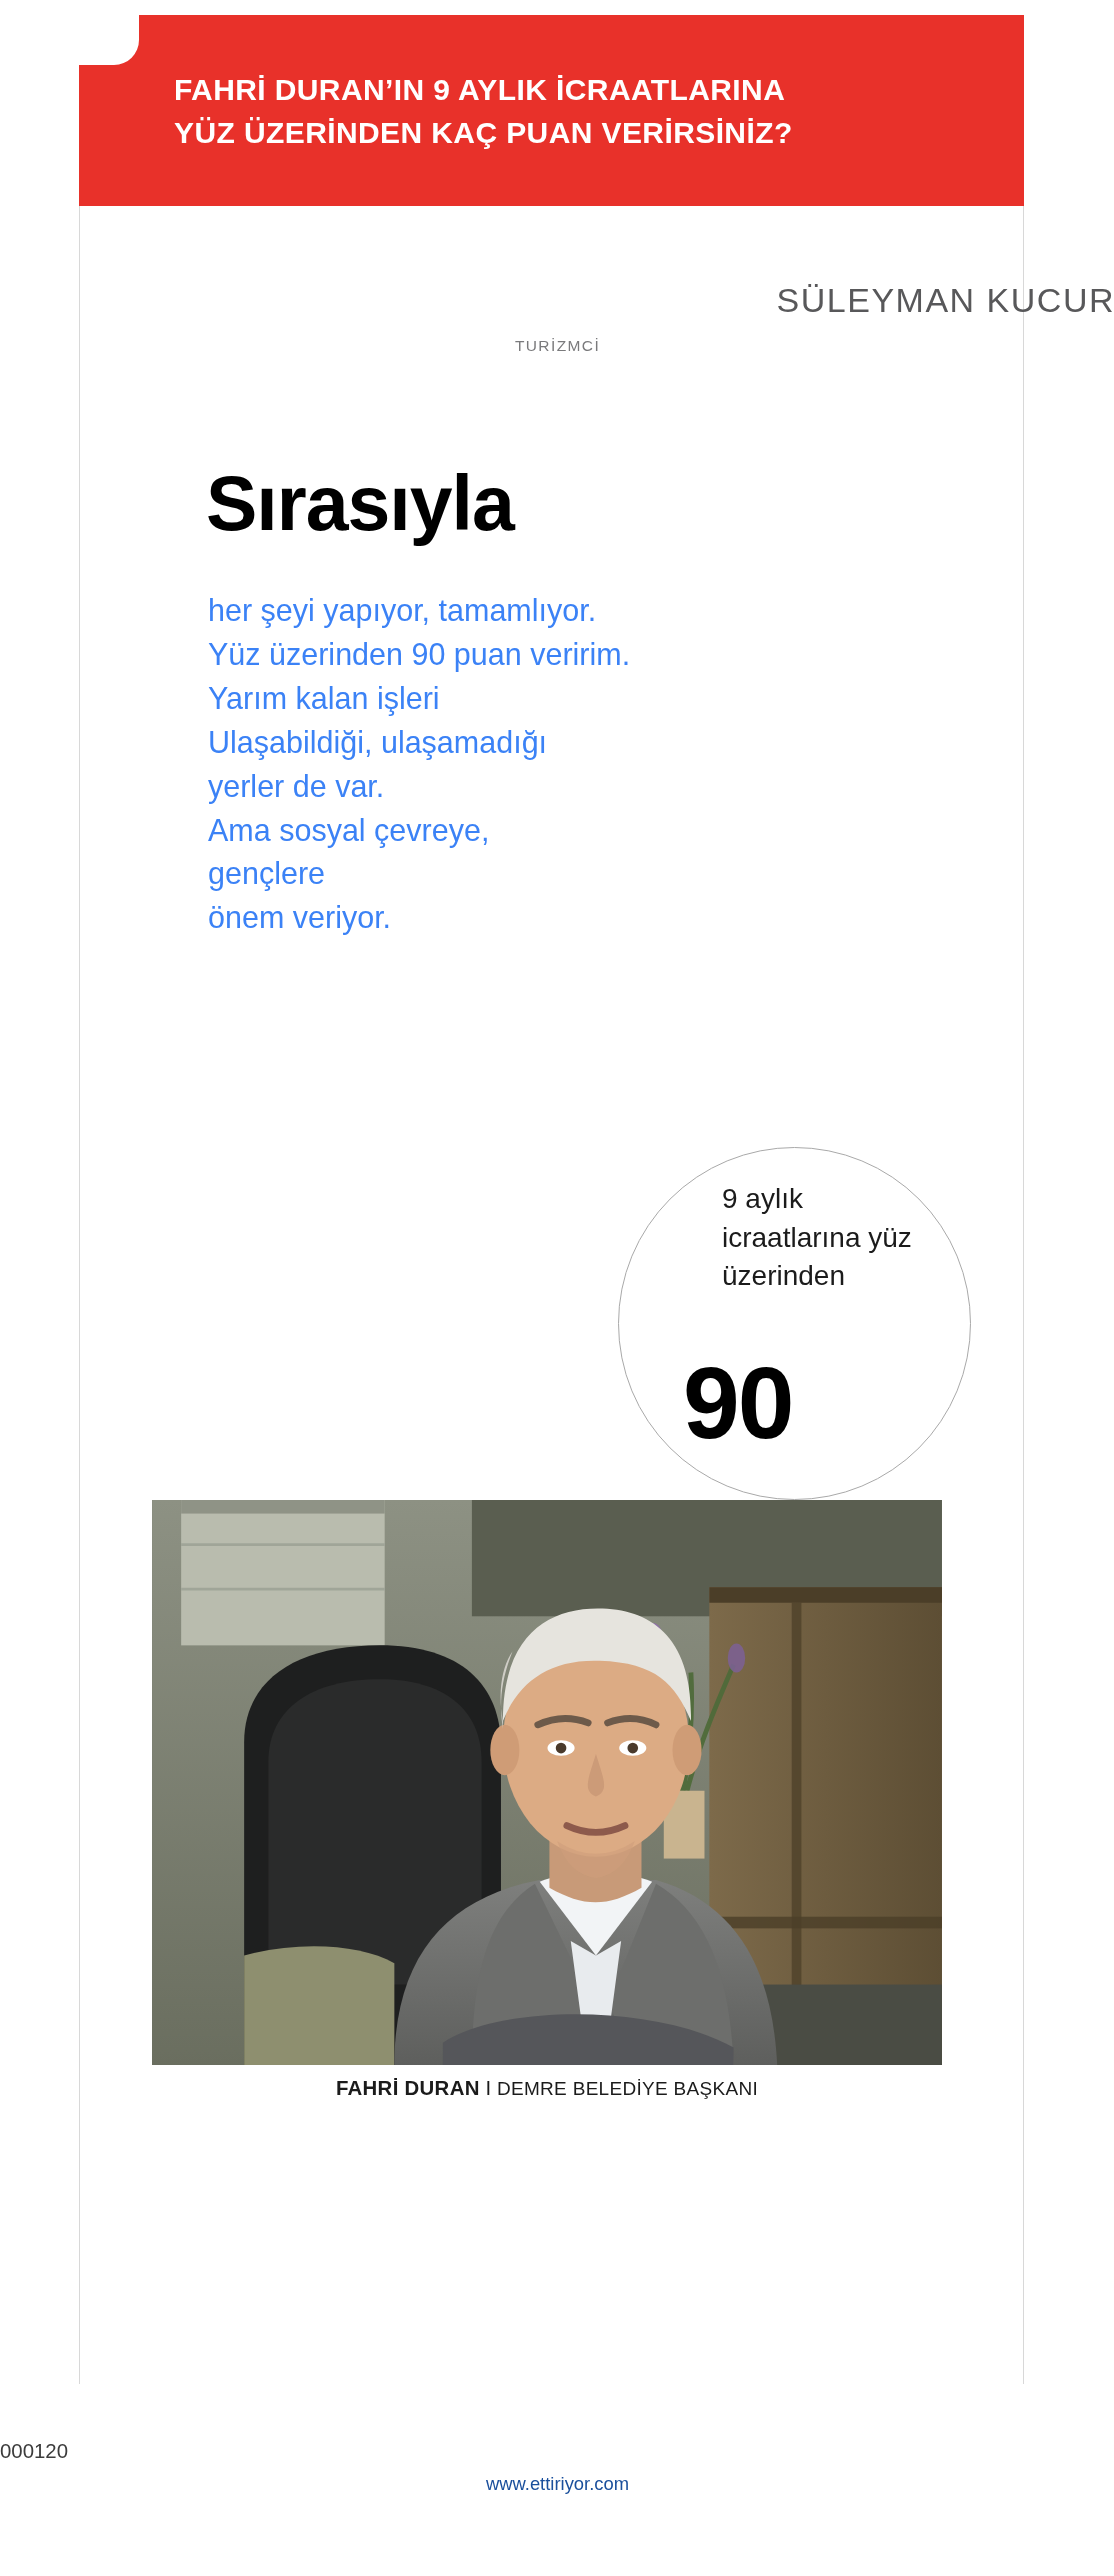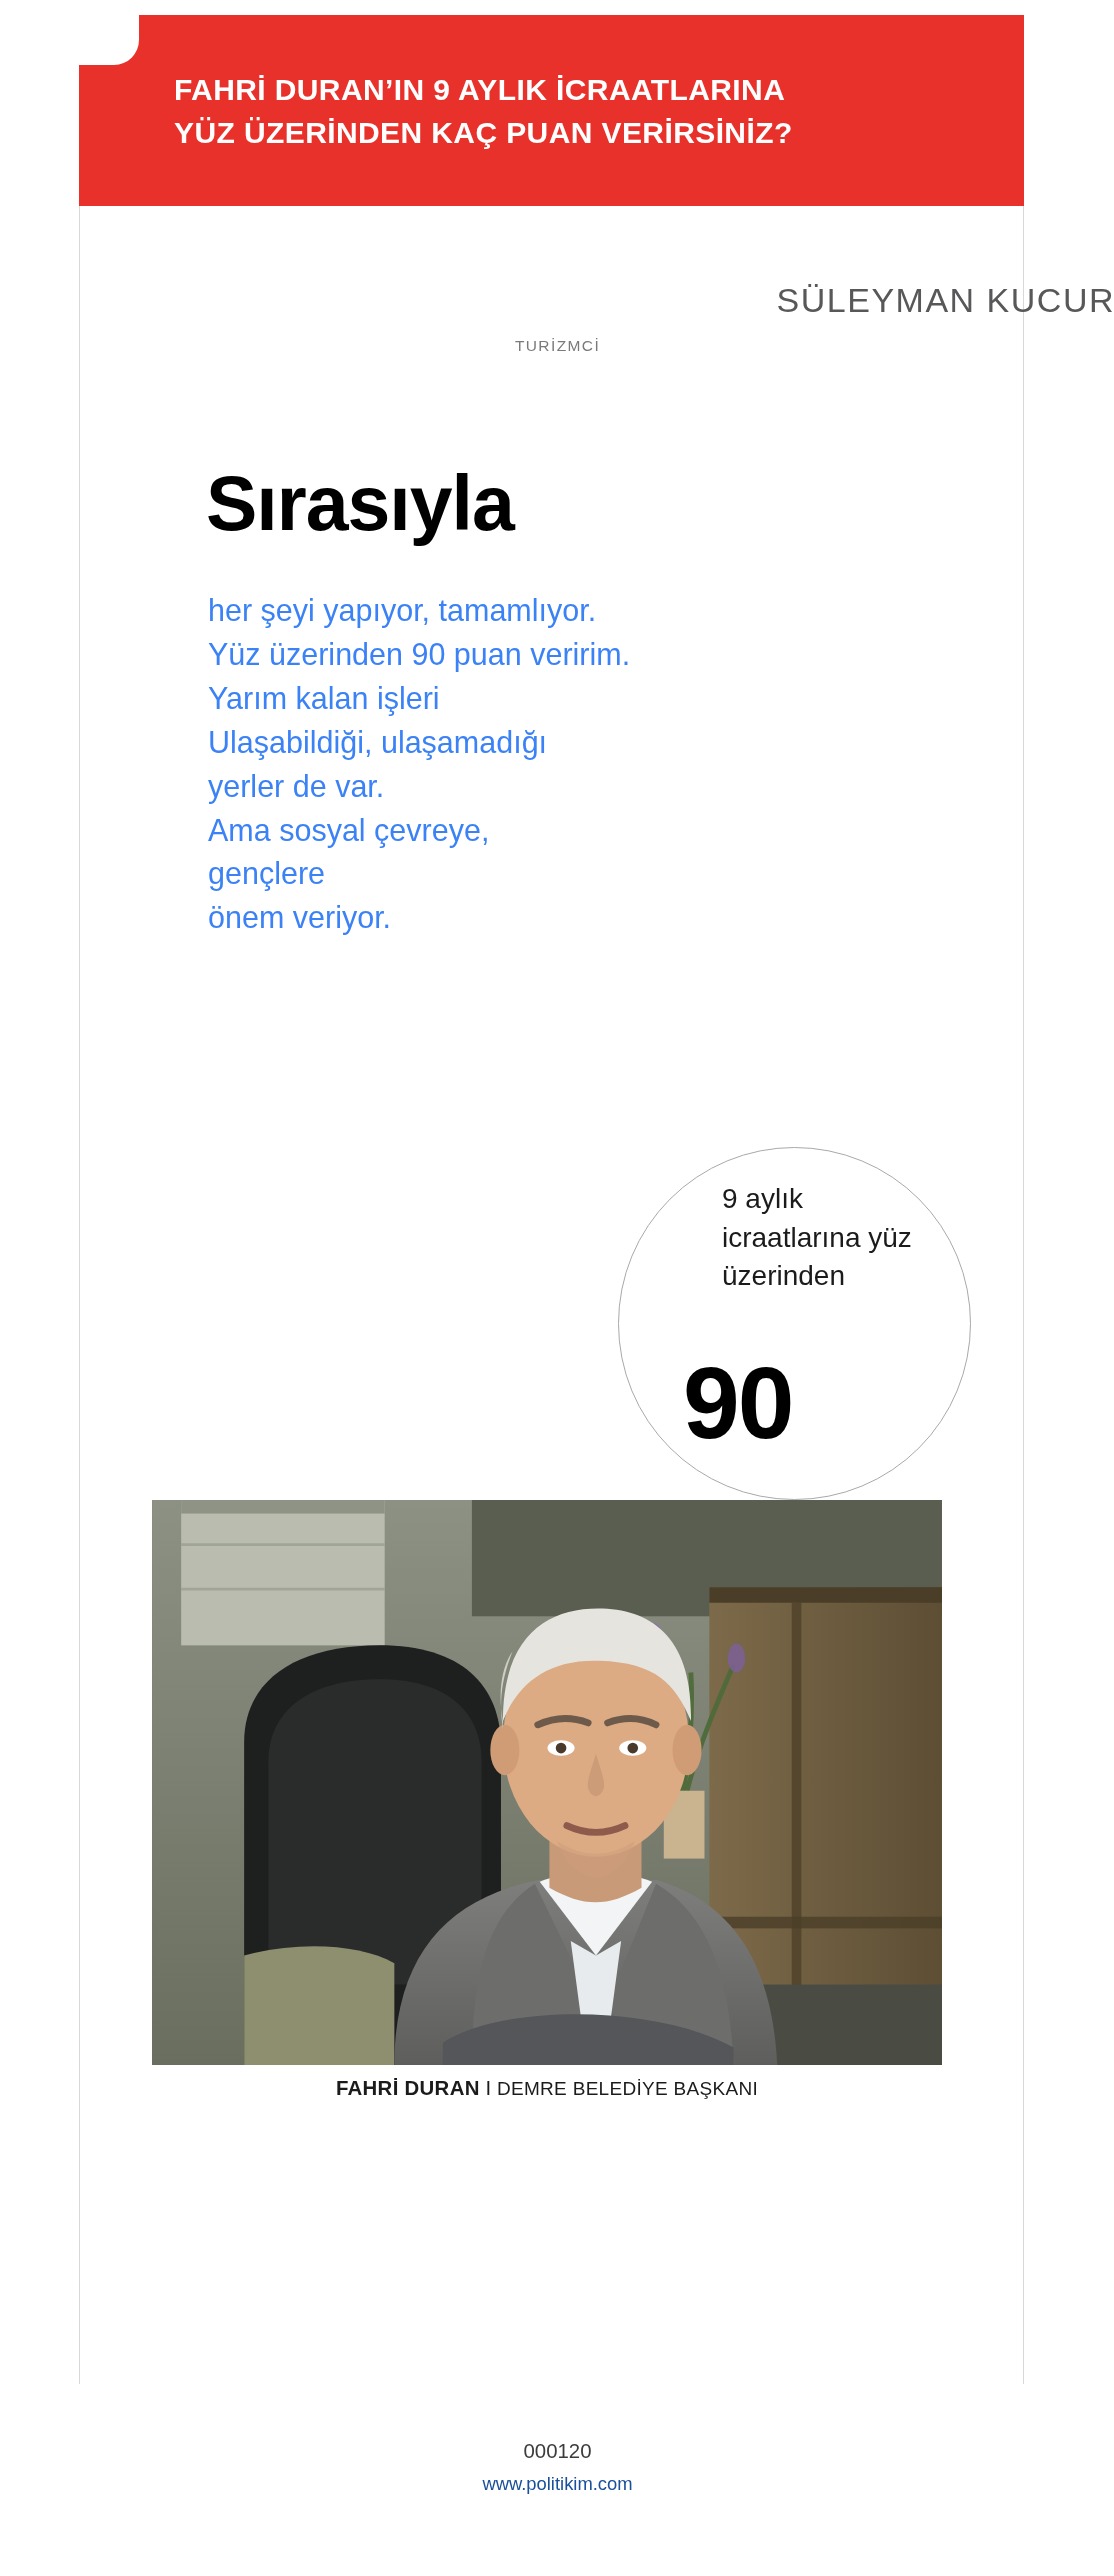--- a/index.html
+++ b/index.html
@@ -174,21 +174,21 @@
   .caption .nm { font-weight: bold; letter-spacing: 0.3px; }
   .caption .sep { color: #1b1b1b; padding: 0 5.8px; }
   .caption .ttl { font-size: 19px; letter-spacing: 0.3px; }
 
   
   .footer-code {
     position: absolute;
     left: 0;
     top: 2440px;
     width: 1115px;
-    text-align: center;
+    text-align: left;
     font-size: 20.4px;
     color: #3c3c3c;
   }
   .footer-url {
     position: absolute;
     left: 0;
     top: 2473px;
     width: 1115px;
     text-align: center;
     font-size: 18.4px;
@@ -312,16 +312,16 @@
 
       <path d="M300 560 C 360 520, 520 520, 600 565 L 600 583 L 300 583 Z" fill="#55565a"></path>
     </svg>
   </div>
 
   <div class="caption">
     <span class="nm">FAHRİ DURAN</span><span class="sep">I</span><span class="ttl">DEMRE BELEDİYE BAŞKANI</span>
   </div>
 
   <div class="footer-code">000120</div>
-  <div class="footer-url">www.politikim.com</div>
+  <div class="footer-url">www.ettiriyor.com</div>
 
 </div>
 
 
 </body></html>

